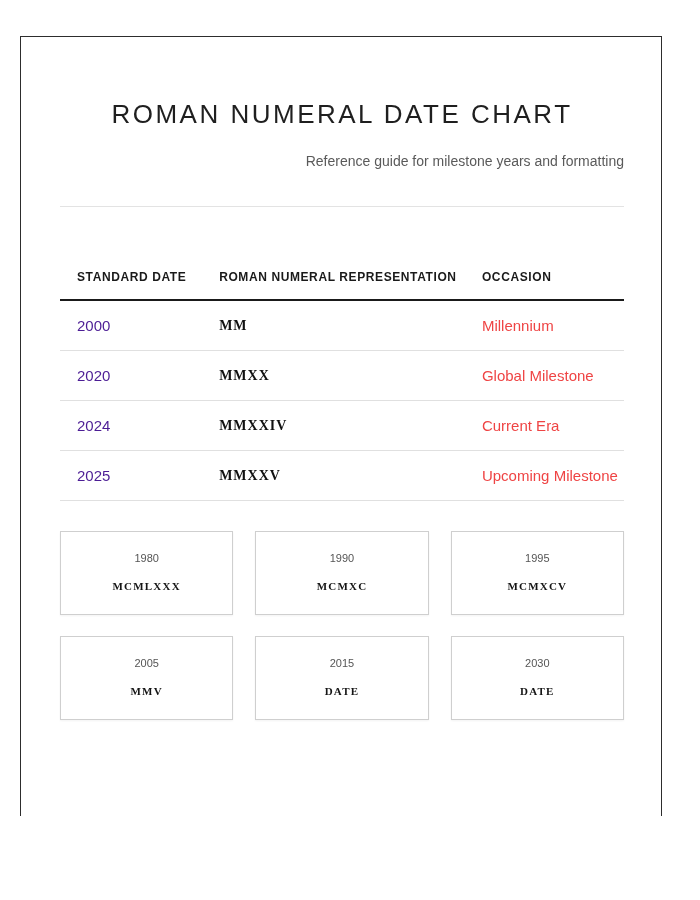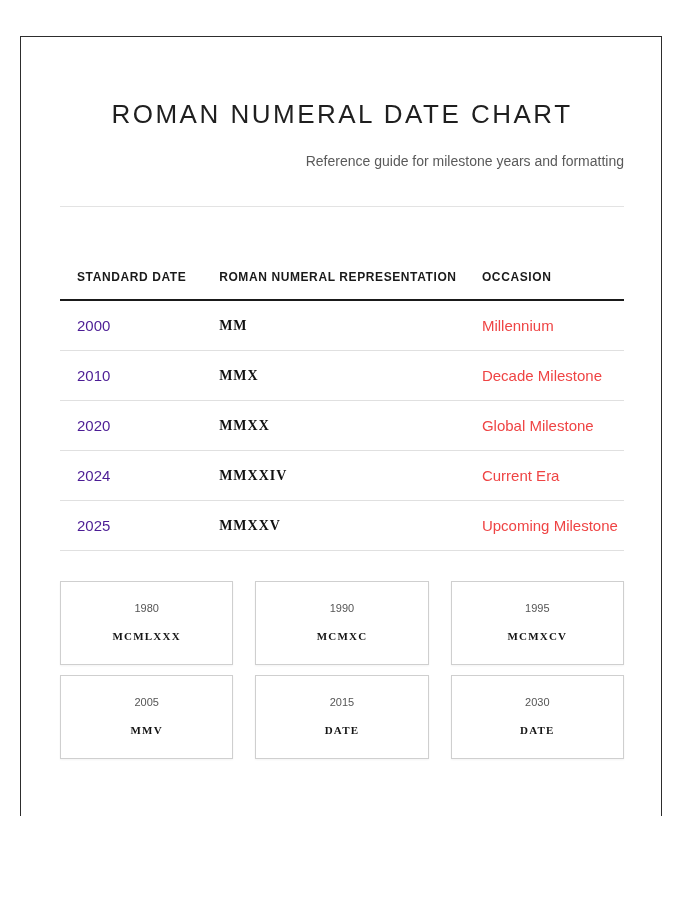--- a/index.html
+++ b/index.html
@@ -75,21 +75,21 @@
     font-family: "Liberation Serif", serif;
     font-weight: 700;
     font-size: 14px;
     letter-spacing: 1px;
     color: #111111;
   }
   .ref-table td.occasion { color: #ef4444; }
   .cards {
     display: grid;
     grid-template-columns: repeat(3, 1fr);
-    gap: 10px 22px;
+    gap: 21px 22px;
     margin-top: 30px;
     border-radius: 16px;
   }
   .card {
     box-sizing: border-box;
     border: 1px solid #cfcfcf;
     background: #ffffff;
     text-align: center;
     padding: 20px 8px 20px 8px;
     box-shadow: 0 1px 2px rgba(0,0,0,0.05);
@@ -132,25 +132,20 @@
         <th>OCCASION</th>
       </tr>
     </thead>
     <tbody>
       <tr>
         <td class="date">2000</td>
         <td class="numeral">MM</td>
         <td class="occasion">Millennium</td>
       </tr>
       <tr>
-        <td class="date">2010</td>
-        <td class="numeral">MMX</td>
-        <td class="occasion">Decade Milestone</td>
-      </tr>
-      <tr>
         <td class="date">2020</td>
         <td class="numeral">MMXX</td>
         <td class="occasion">Global Milestone</td>
       </tr>
       <tr>
         <td class="date">2024</td>
         <td class="numeral">MMXXIV</td>
         <td class="occasion">Current Era</td>
       </tr>
       <tr>

